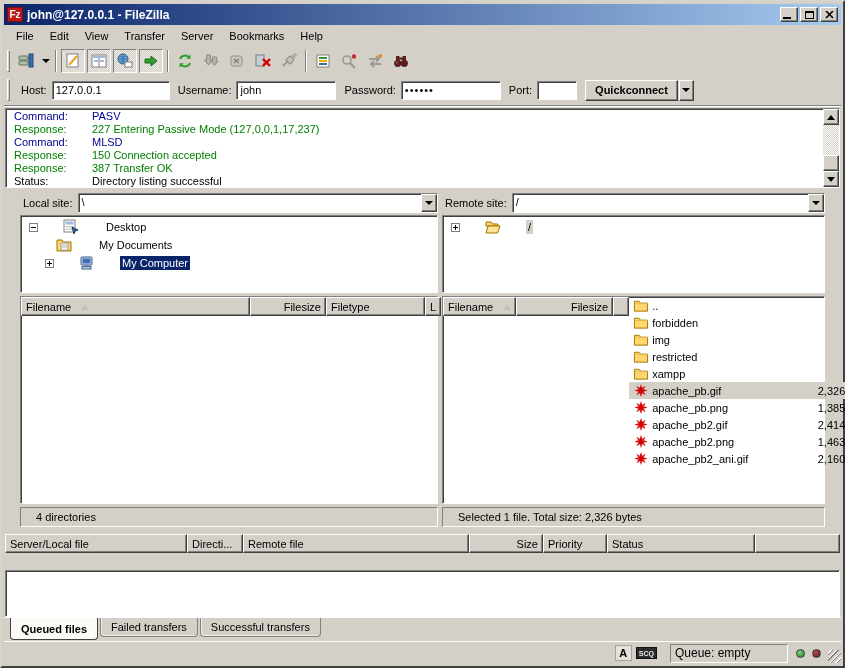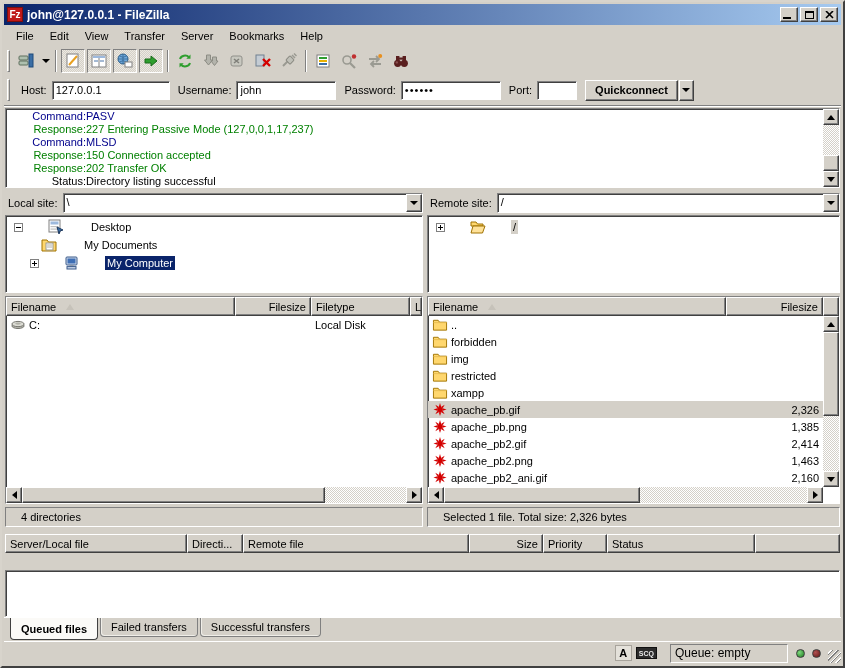--- a/index.html
+++ b/index.html
@@ -58,21 +58,21 @@
     padding:1px 3px;border:1px solid;border-color:#808080 #fff #fff #808080;box-shadow:inset 1px 1px 0 #404040;outline:none;}
   .qc-btn{height:21px;padding:0 9px;font-family:"Liberation Sans",sans-serif;font-size:11px;margin-left:8px;
     border:1px solid;border-color:#fff #404040 #404040 #fff;box-shadow:inset -1px -1px 0 #808080;background:#d4d0c8;font-weight:bold;}
   .qc-drop{width:15px;height:21px;display:flex;align-items:center;justify-content:center;margin-left:1px;}
 
   .groove{height:2px;border-top:1px solid #808080;border-bottom:1px solid #fff;margin:1px 0;flex:0 0 auto;}
 
   
   .logbox{height:80px;margin:0 1px;background:#fff;display:flex;flex:0 0 auto;
     border:1px solid;border-color:#808080 #fff #fff #808080;box-shadow:inset 1px 1px 0 #404040;}
-  .loglines{flex:1;padding:1px 2px;overflow:hidden;text-align:right;}
+  .loglines{flex:1;padding:1px 8px;overflow:hidden;}
   .log-line{display:flex;line-height:13px;white-space:nowrap;}
   .log-label{width:78px;flex:0 0 auto;}
   .log-command{color:#00008b;}
   .log-response{color:#008000;}
   .log-status{color:#000;}
 
   
   .vscroll{width:16px;flex:0 0 auto;display:flex;flex-direction:column;}
   .hscroll{height:16px;flex:0 0 auto;display:flex;}
   .sb-btn{width:16px;height:16px;flex:0 0 auto;display:flex;align-items:center;justify-content:center;
@@ -81,21 +81,21 @@
   .sb-thumb{position:absolute;background:#d4d0c8;
     border:1px solid;border-color:#fff #404040 #404040 #fff;box-shadow:inset -1px -1px 0 #808080;}
   .tri-up{width:0;height:0;border-left:4px solid transparent;border-right:4px solid transparent;border-bottom:5px solid #000;}
   .tri-down{width:0;height:0;border-left:4px solid transparent;border-right:4px solid transparent;border-top:5px solid #000;}
   .tri-left{width:0;height:0;border-top:4px solid transparent;border-bottom:4px solid transparent;border-right:5px solid #000;}
   .tri-right{width:0;height:0;border-top:4px solid transparent;border-bottom:4px solid transparent;border-left:5px solid #000;}
 
   .splitter-h{height:4px;flex:0 0 auto;}
 
   
-  .panes{height:338px;display:flex;flex:0 0 auto;margin:0 1px;}
+  .panes{height:338px;display:flex;flex:0 0 auto;margin:0 16px;}
   .pane{display:flex;flex-direction:column;}
   .pane-local{width:418px;flex:0 0 auto;}
   .splitter-v{width:4px;flex:0 0 auto;}
   .pane-remote{flex:1;min-width:0;}
 
   .sitebar{height:22px;display:flex;align-items:center;flex:0 0 auto;margin-bottom:1px;}
   .site-label{padding:0 5px 0 3px;}
   .combo{flex:1;height:20px;display:flex;background:#fff;
     border:1px solid;border-color:#808080 #fff #fff #808080;box-shadow:inset 1px 1px 0 #404040;}
   .combo-value{flex:1;padding:2px 3px;white-space:nowrap;overflow:hidden;}
@@ -106,21 +106,21 @@
     border:1px solid;border-color:#808080 #fff #fff #808080;box-shadow:inset 1px 1px 0 #404040;margin-bottom:3px;overflow:hidden;}
   .tree-row{height:18px;display:flex;align-items:center;white-space:nowrap;gap:21px;}
   .expander{width:9px;height:9px;flex:0 0 auto;border:1px solid #808080;background:#fff;position:relative;margin-right:4px;}
   .expander::before{content:"";position:absolute;left:1px;right:1px;top:3px;height:1px;background:#000;}
   .expander.plus::after{content:"";position:absolute;top:1px;bottom:1px;left:3px;width:1px;background:#000;}
   .tree-icon{width:16px;height:16px;flex:0 0 auto;margin-right:4px;}
   .tree-label{padding:1px 2px;}
   .sel-active{background:#0a246a;color:#fff;}
   .sel-inactive{background:#d4d0c8;}
 
-  .listbox{height:208px;background:#fff;flex:0 0 auto;display:flex;flex-direction:column;
+  .listbox{height:208px;background:#fff;flex:0 0 auto;display:flex;flex-direction:row;
     border:1px solid;border-color:#808080 #fff #fff #808080;box-shadow:inset 1px 1px 0 #404040;margin-bottom:3px;}
   .lheader{height:19px;display:flex;flex:0 0 auto;}
   .hcell{height:19px;display:flex;align-items:center;padding:0 4px;white-space:nowrap;overflow:hidden;
     border:1px solid;border-color:#fff #404040 #404040 #fff;box-shadow:inset -1px -1px 0 #808080;background:#d4d0c8;}
   .hcell.num{justify-content:flex-end;}
   .sort-asc{width:0;height:0;border-left:4px solid transparent;border-right:4px solid transparent;border-bottom:6px solid #c6c2ba;margin-left:10px;}
   .listbody{flex:1;display:flex;min-height:0;}
   .rows{flex:1;min-width:0;}
   .lrow{height:17px;display:flex;align-items:center;white-space:nowrap;}
   .lrow.selected{background:#d4d0c8;}
@@ -347,21 +347,21 @@
       <div class="log-line log-command">
           <span class="log-label">Command:</span>
           <span>MLSD</span>
         </div>
       <div class="log-line log-response">
           <span class="log-label">Response:</span>
           <span>150 Connection accepted</span>
         </div>
       <div class="log-line log-response">
           <span class="log-label">Response:</span>
-          <span>202 Transfer OK</span>
+          <span>387 Transfer OK</span>
         </div>
       <div class="log-line log-status">
           <span class="log-label">Status:</span>
           <span>Directory listing successful</span>
         </div>
     </div>
     <div class="vscroll">
       <span class="sb-btn">
           <span class="tri-up"></span>
         </span>

